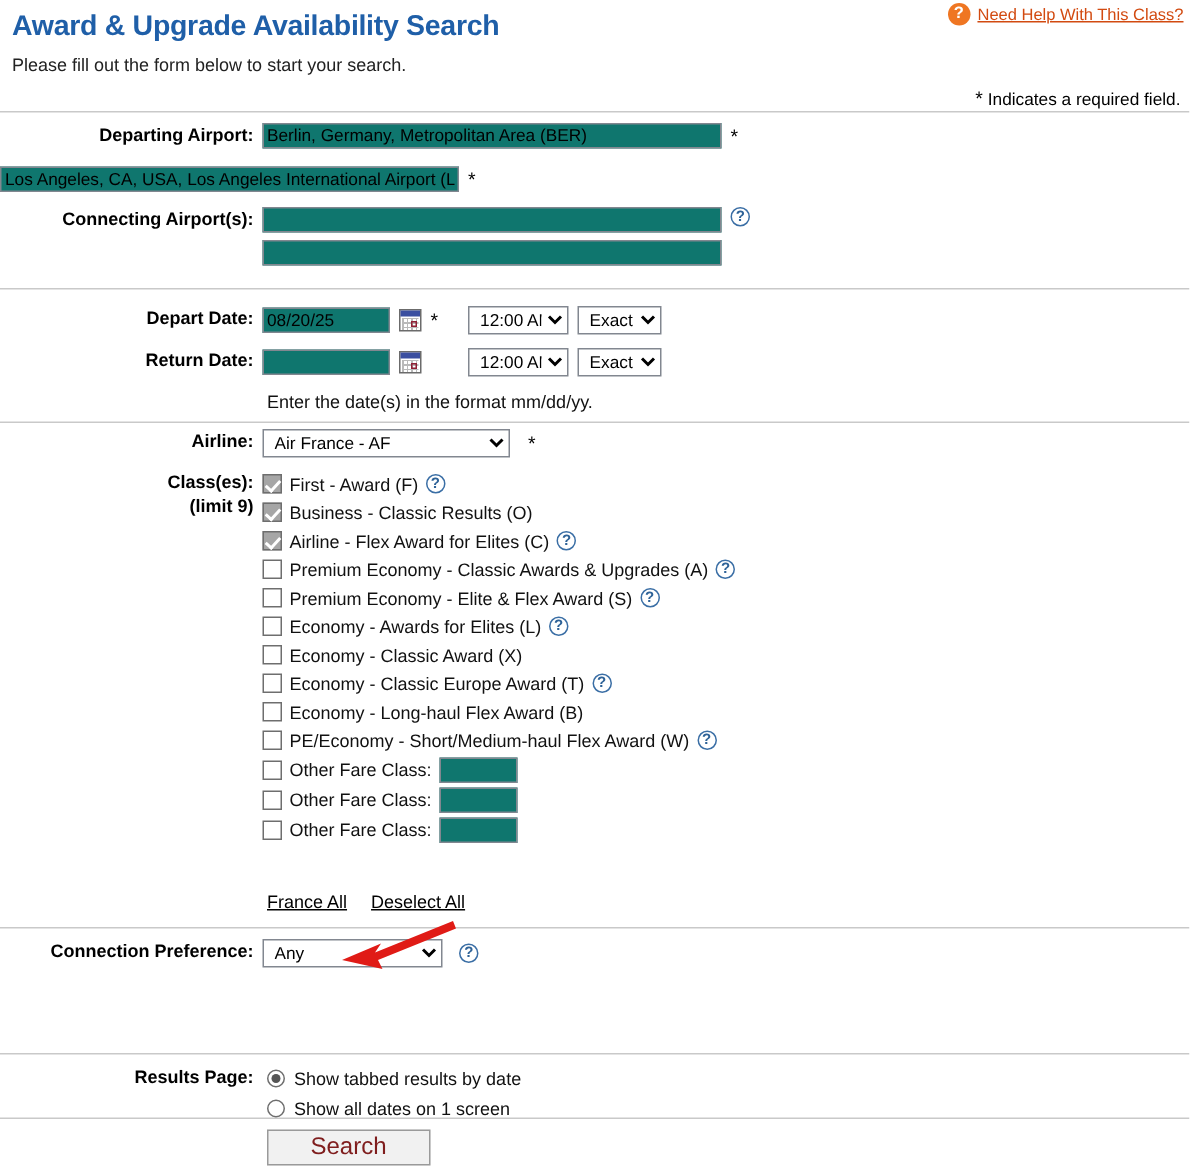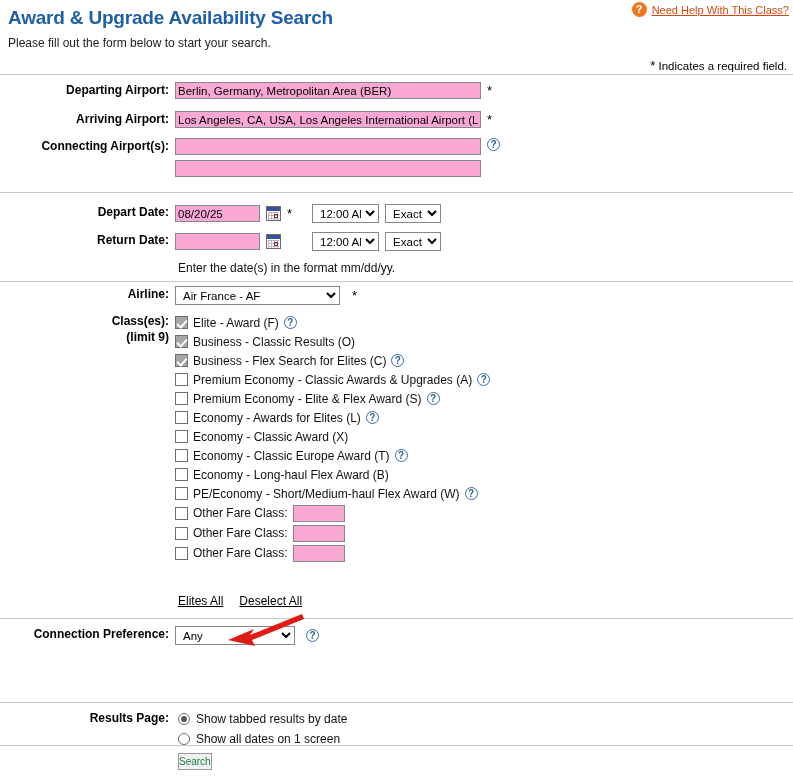--- a/index.html
+++ b/index.html
@@ -91,21 +91,21 @@
   }
   .lbl .sub { display: block; font-weight: bold; }
   .fieldcol { display: flex; align-items: center; gap: 6px; }
 
   
   input[type="text"] {
     font-family: "Liberation Sans", sans-serif;
     font-size: 11.5px;
     color: #000;
     border: 1px solid #828790;
-    background: #f9a8d4;
+    background: #0f766e;
     height: 17px;
     padding: 0 2px;
     box-sizing: border-box;
     outline: none;
   }
   .airport-input { width: 306px; }
   .date-input { width: 85px; }
   .fare-input { width: 52px; height: 16px; }
 
   select {
@@ -228,25 +228,25 @@
   .plainlink {
     color: #000;
     text-decoration: underline;
     font-size: 12px;
     cursor: pointer;
   }
 
   
   .btn {
     font-family: "Liberation Sans", sans-serif;
-    font-size: 10px;
-    color: #15803d;
+    font-size: 16px;
+    color: #7f1d1d;
     background: #f1f1f1;
     border: 1px solid #9a9a9a;
-    padding: 2px 0;
+    padding: 2px 28px;
     cursor: pointer;
   }
 
   .hint { font-size: 12px; color: #111; }
 
   
   .arrow-svg {
     position: absolute;
     left: 214px; top: 612px;
     width: 96px; height: 38px;
@@ -282,21 +282,20 @@
 
   <div class="row" style="top:82px; left:0;">
     <div class="lbl">Departing Airport:</div>
     <div class="fieldcol">
       <input type="text" class="airport-input" value="Berlin, Germany, Metropolitan Area (BER)" style="">
       <span class="star-req">*</span>
     </div>
   </div>
 
   <div class="row" style="top:111px; left:0;">
-    <div class="lbl">Arriving Airport:</div>
     <div class="fieldcol">
       <input type="text" class="airport-input" value="Los Angeles, CA, USA, Los Angeles International Airport (LAX)" style="">
       <span class="star-req">*</span>
     </div>
   </div>
 
   <div class="row" style="top:138px; left:0;">
     <div class="lbl">Connecting Airport(s):</div>
     <div class="fieldcol" style="align-items:flex-start;">
       <div style="display:flex; flex-direction:column; gap:5px;">
@@ -355,32 +354,32 @@
 
   <div class="row" style="top:313px; left:0;">
     <div class="lbl">
       <span>Class(es):</span>
       <span class="sub">(limit 9)</span>
     </div>
     <div style="display:flex; flex-direction:column; gap:0px;">
 
       <div class="cbrow">
         <span class="cbox checked"></span>
-        <span class="cblabel">Elite - Award (F)</span>
+        <span class="cblabel">First - Award (F)</span>
         <span class="qicon">?</span>
       </div>
 
       <div class="cbrow">
         <span class="cbox checked"></span>
         <span class="cblabel">Business - Classic Results (O)</span>
       </div>
 
       <div class="cbrow">
         <span class="cbox checked"></span>
-        <span class="cblabel">Business - Flex Search for Elites (C)</span>
+        <span class="cblabel">Airline - Flex Award for Elites (C)</span>
         <span class="qicon">?</span>
       </div>
 
       <div class="cbrow">
         <span class="cbox"></span>
         <span class="cblabel">Premium Economy - Classic Awards &amp; Upgrades (A)</span>
         <span class="qicon">?</span>
       </div>
 
       <div class="cbrow">
@@ -432,21 +431,21 @@
       <div class="cbrow" style="height:20px;">
         <span class="cbox"></span>
         <span class="cblabel">Other Fare Class:</span>
         <input type="text" class="fare-input" value="" style="">
       </div>
 
     </div>
   </div>
 
   <div style="position:absolute; top:594px; left:178px; display:flex; gap:16px;">
-    <span class="plainlink">Elites All</span>
+    <span class="plainlink">France All</span>
     <span class="plainlink">Deselect All</span>
   </div>
 
   <div class="row" style="top:626px; left:0;">
     <div class="lbl">Connection Preference:</div>
     <div class="fieldcol">
       <select class="sel-conn">
         <option>Any</option>
       </select>
       <span class="qicon" style="margin-left:5px;">?</span>

